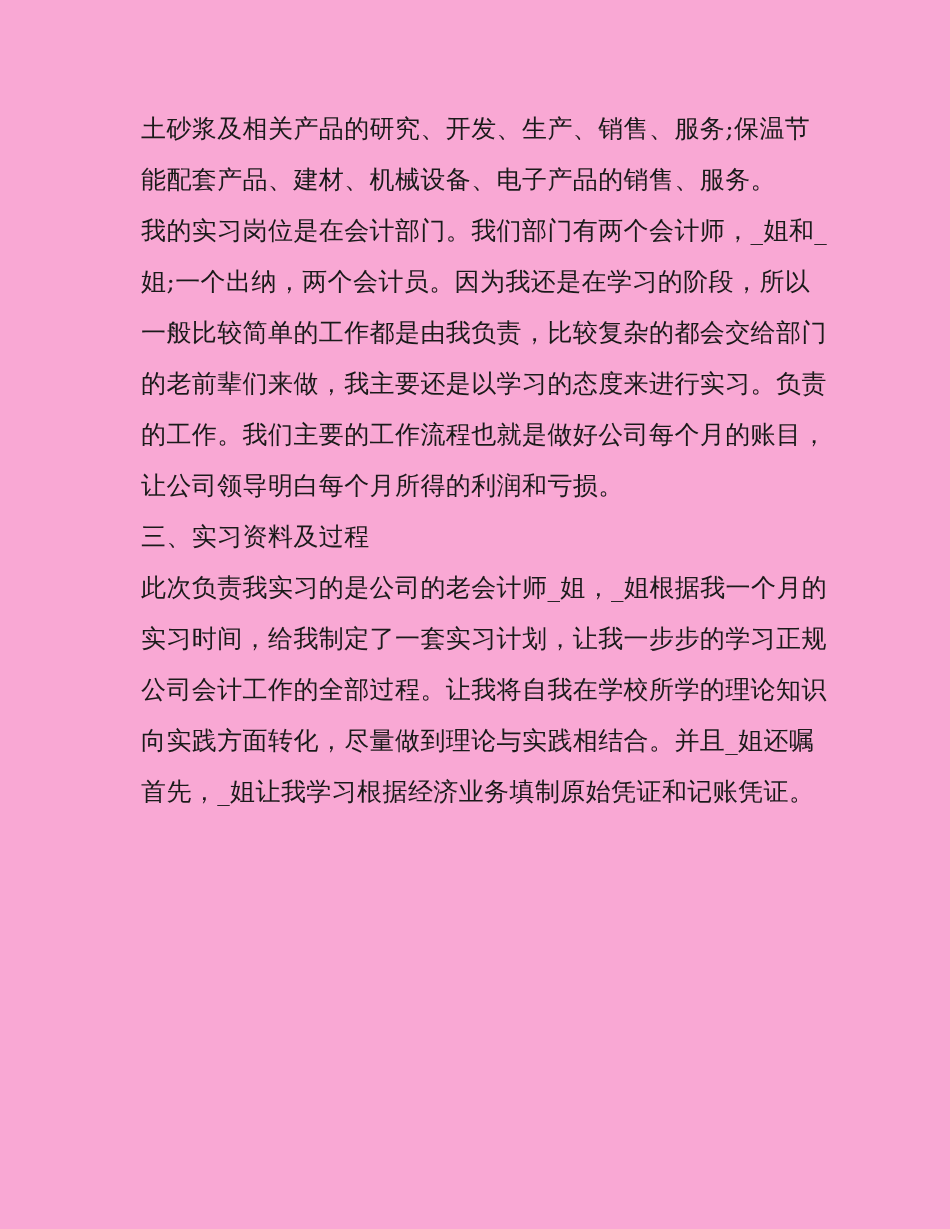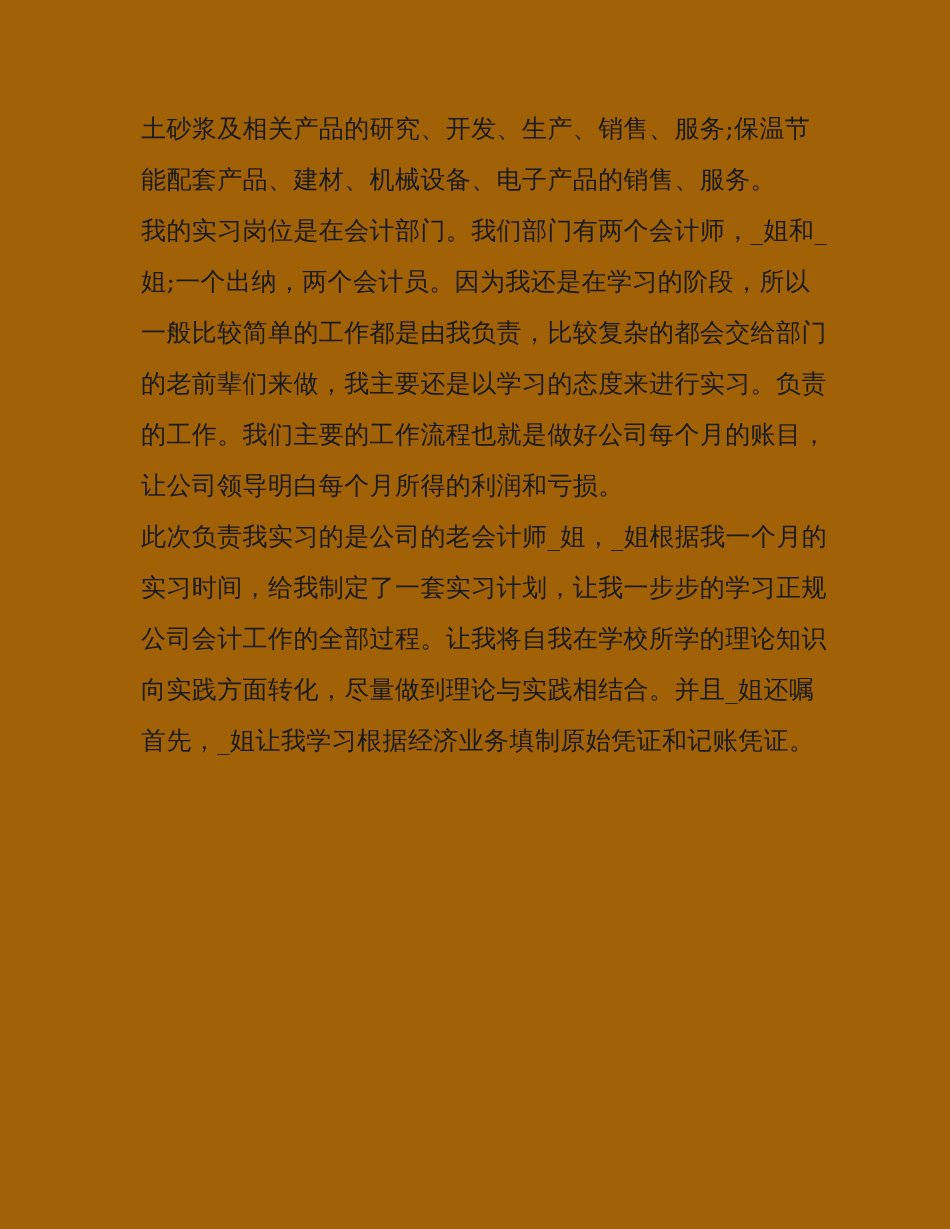--- a/index.html
+++ b/index.html
@@ -12,21 +12,21 @@
       height: 1229px;
       position: relative;
       overflow: hidden;
     }
     .page {
       position: absolute;
       left: 0;
       top: 0;
       width: 950px;
       height: 1229px;
-      background: #a16207;
+      background: #f9a8d4;
     }
     .text-block {
       position: absolute;
       left: 141px;
       top: 103px;
       width: 680px;
     }
     .line {
       display: block;
       height: 51px;
@@ -44,19 +44,20 @@
 <div class="page">
   <div class="text-block">
     <span class="line">土砂浆及相关产品的研究、开发、生产、销售、服务;保温节</span>
     <span class="line">能配套产品、建材、机械设备、电子产品的销售、服务。</span>
     <span class="line">我的实习岗位是在会计部门。我们部门有两个会计师，_姐和_</span>
     <span class="line">姐;一个出纳，两个会计员。因为我还是在学习的阶段，所以</span>
     <span class="line">一般比较简单的工作都是由我负责，比较复杂的都会交给部门</span>
     <span class="line">的老前辈们来做，我主要还是以学习的态度来进行实习。负责</span>
     <span class="line">的工作。我们主要的工作流程也就是做好公司每个月的账目，</span>
     <span class="line">让公司领导明白每个月所得的利润和亏损。</span>
+    <span class="line">三、实习资料及过程</span>
     <span class="line">此次负责我实习的是公司的老会计师_姐，_姐根据我一个月的</span>
     <span class="line">实习时间，给我制定了一套实习计划，让我一步步的学习正规</span>
     <span class="line">公司会计工作的全部过程。让我将自我在学校所学的理论知识</span>
     <span class="line">向实践方面转化，尽量做到理论与实践相结合。并且_姐还嘱</span>
     <span class="line">首先，_姐让我学习根据经济业务填制原始凭证和记账凭证。</span>
   </div>
 </div>
 
 </body></html>

